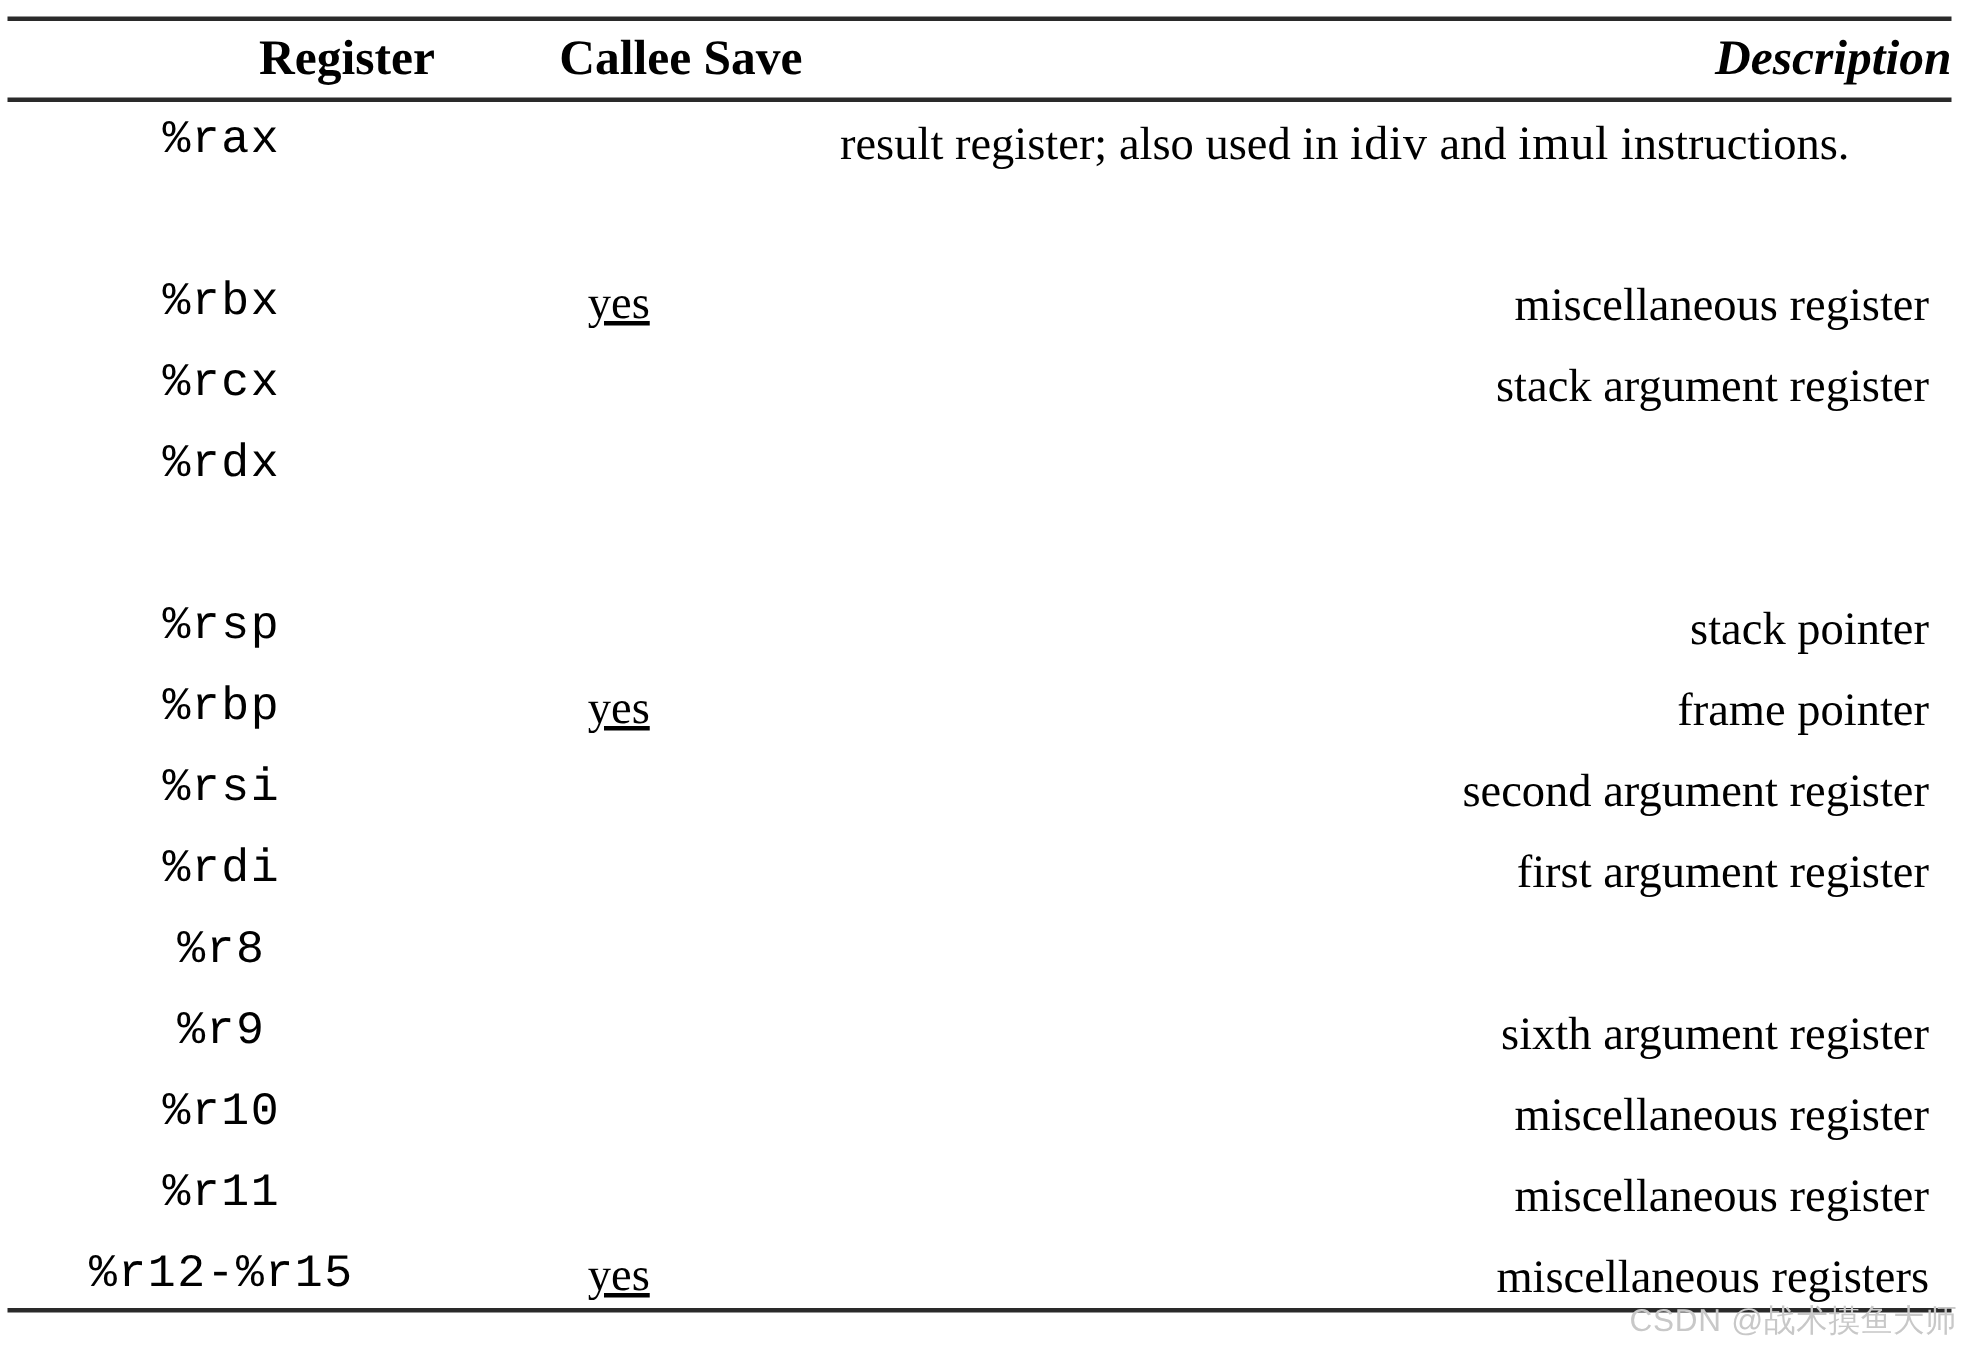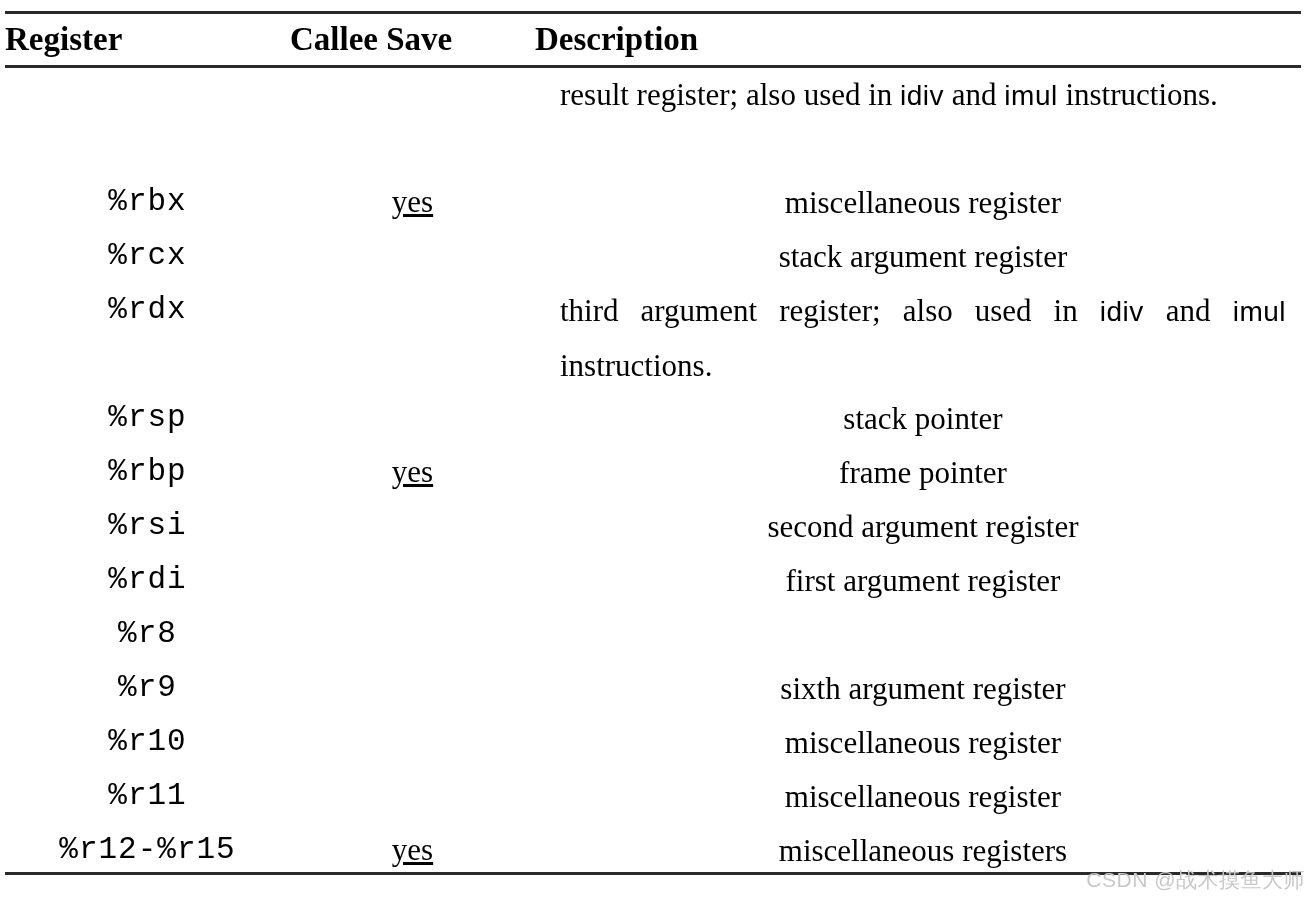--- a/index.html
+++ b/index.html
@@ -41,26 +41,26 @@
     left: 0;
     top: 14px;
     width: 1296px;
     height: 50px;
   }
   .th {
     position: absolute;
     font-weight: bold;
     font-size: 33px;
     line-height: 50px;
-    text-align: left;
+    text-align: right;
     white-space: nowrap;
   }
   .th-register    { left: 0px;   width: 285px; }
   .th-callee      { left: 285px; width: 245px; }
-  .th-description { left: 530px; width: 766px; }
+  .th-description { left: 530px; width: 766px; font-style: italic; }
 
   
   .tbody {
     position: absolute;
     left: 0;
     top: 68px;
     width: 1296px;
   }
   .row {
     position: relative;
@@ -92,29 +92,29 @@
     white-space: nowrap;
     text-decoration: underline;
   }
   .cell-description {
     position: absolute;
     left: 555px;
     top: 0;
     width: 726px;
     font-size: 31px;
     line-height: 54px;
-    text-align: center;
+    text-align: right;
   }
   .cell-description.justify {
     text-align: justify;
     text-align-last: left;
   }
   .cell-description code {
-    font-family: Liberation Sans, sans-serif;
-    font-size: 28px;
+    font-family: Liberation Serif, serif;
+    font-size: 32px;
     letter-spacing: 0.5px;
   }
 
   
   .watermark {
     position: absolute;
     right: 6px;
     top: 866px;
     font-family: "Liberation Sans", "DejaVu Sans", sans-serif;
     font-size: 21px;
@@ -133,37 +133,37 @@
   <div class="thead">
     <div class="th th-register">Register</div>
     <div class="th th-callee">Callee Save</div>
     <div class="th th-description">Description</div>
   </div>
 
   <div class="rule rule-header"></div>
 
   <div class="tbody" id="table-body">
       <div class="row tall">
+        <div class="cell-register">%rax</div>
         <div class="cell-callee"></div>
         <div class="cell-description justify"><span>result register; also used in </span><code>idiv</code><span> and </span><code>imul</code><span> instructions.</span></div>
       </div>
       <div class="row">
         <div class="cell-register">%rbx</div>
         <div class="cell-callee">yes</div>
         <div class="cell-description"><span>miscellaneous register</span></div>
       </div>
       <div class="row">
         <div class="cell-register">%rcx</div>
         <div class="cell-callee"></div>
         <div class="cell-description"><span>stack argument register</span></div>
       </div>
       <div class="row tall">
         <div class="cell-register">%rdx</div>
         <div class="cell-callee"></div>
-        <div class="cell-description justify"><span>third argument register; also used in </span><code>idiv</code><span> and </span><code>imul</code><span> instructions.</span></div>
       </div>
       <div class="row">
         <div class="cell-register">%rsp</div>
         <div class="cell-callee"></div>
         <div class="cell-description"><span>stack pointer</span></div>
       </div>
       <div class="row">
         <div class="cell-register">%rbp</div>
         <div class="cell-callee">yes</div>
         <div class="cell-description"><span>frame pointer</span></div>

